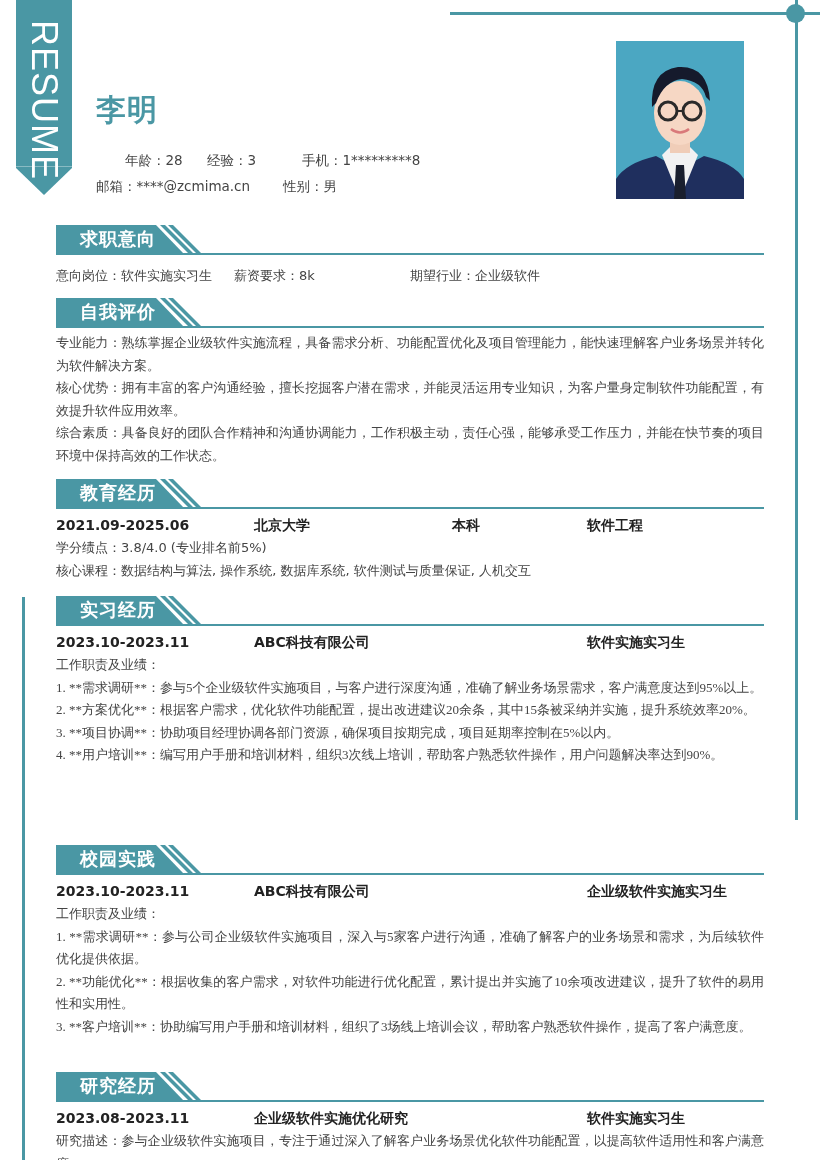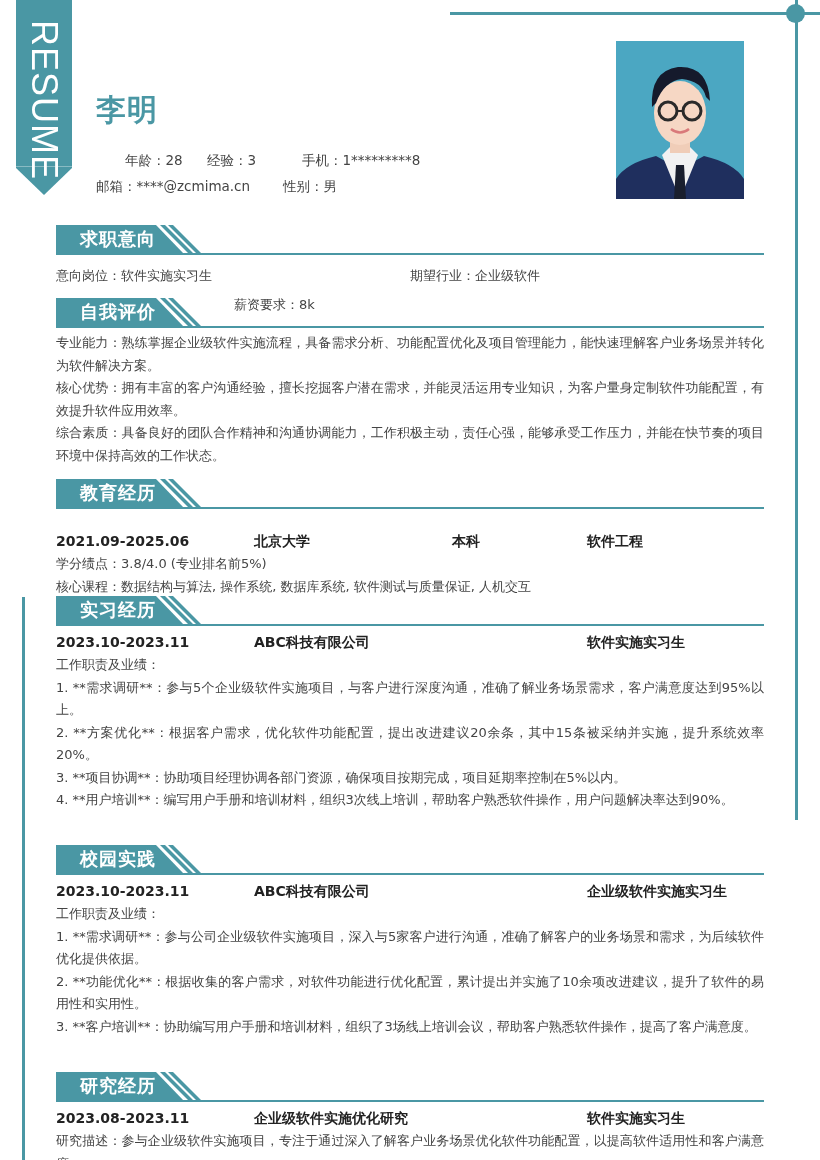--- a/index.html
+++ b/index.html
@@ -54,21 +54,21 @@
     }
     .sec-title {
       position: absolute; left: 24px; top: 2px; font-size: 18px; font-weight: bold; color: #fff; letter-spacing: 1px;
     }
     .sec-stripes { position: absolute; left: 100px; top: 0; width: 50px; height: 29px; }
     .sec-rule { position: absolute; left: 0; top: 28px; width: 708px; height: 1.5px; background: #4a97a4; }
 
     .body { font-size: 13px; line-height: 22.5px; color: #444; }
     .row-head { position: relative; height: 24px; font-weight: bold; color: #222; font-size: 14px; line-height: 24px; }
     .row-head span { position: absolute; top: 0; white-space: nowrap; }
-    .p { text-align: justify; }
+    .p { text-align: justify; font-family: Liberation Serif, serif; }
   </style>
 </head>
 <body>
 
 <div class="top-line"></div>
 <div class="right-line"></div>
 <div class="top-dot"></div>
 <div class="left-line"></div>
 
 <div class="ribbon">
@@ -114,21 +114,21 @@
     <div class="sec-tab"></div>
     <svg class="sec-stripes" viewBox="0 0 50 29">
       <polygon points="4,0 9,0 38,29 33,29" fill="#4a97a4"></polygon>
       <polygon points="12,0 17,0 46,29 41,29" fill="#4a97a4"></polygon>
     </svg>
     <div class="sec-title">求职意向</div>
     <div class="sec-rule"></div>
   </div>
   <div class="body" style="margin-top:10px; position:relative; height:22px;">
     <span style="position:absolute;left:0;">意向岗位：软件实施实习生</span>
-    <span style="position:absolute;left:178px;margin-top:29px;">薪资要求：8k</span>
+    <span style="position:absolute;left:178px;">薪资要求：8k</span>
     <span style="position:absolute;left:354px;">期望行业：企业级软件</span>
   </div>
 </div>
 
 <div class="section" style="top:298px;">
   <div class="sec-head">
     <div class="sec-tab"></div>
     <svg class="sec-stripes" viewBox="0 0 50 29">
       <polygon points="4,0 9,0 38,29 33,29" fill="#4a97a4"></polygon>
       <polygon points="12,0 17,0 46,29 41,29" fill="#4a97a4"></polygon>
@@ -146,21 +146,21 @@
 <div class="section" style="top:479px;">
   <div class="sec-head">
     <div class="sec-tab"></div>
     <svg class="sec-stripes" viewBox="0 0 50 29">
       <polygon points="4,0 9,0 38,29 33,29" fill="#4a97a4"></polygon>
       <polygon points="12,0 17,0 46,29 41,29" fill="#4a97a4"></polygon>
     </svg>
     <div class="sec-title">教育经历</div>
     <div class="sec-rule"></div>
   </div>
-  <div class="row-head" style="margin-top:20px;">
+  <div class="row-head" style="margin-top:4px;">
     <span style="left:0;">2021.09-2025.06</span>
     <span style="left:198px;text-align:right;">北京大学</span>
     <span style="left:396px;">本科</span>
     <span style="left:531px;text-align:center;">软件工程</span>
   </div>
   <div class="body">
     <p>学分绩点：3.8/4.0 (专业排名前5%)</p>
     <p>核心课程：数据结构与算法, 操作系统, 数据库系统, 软件测试与质量保证, 人机交互</p>
   </div>
 </div>

